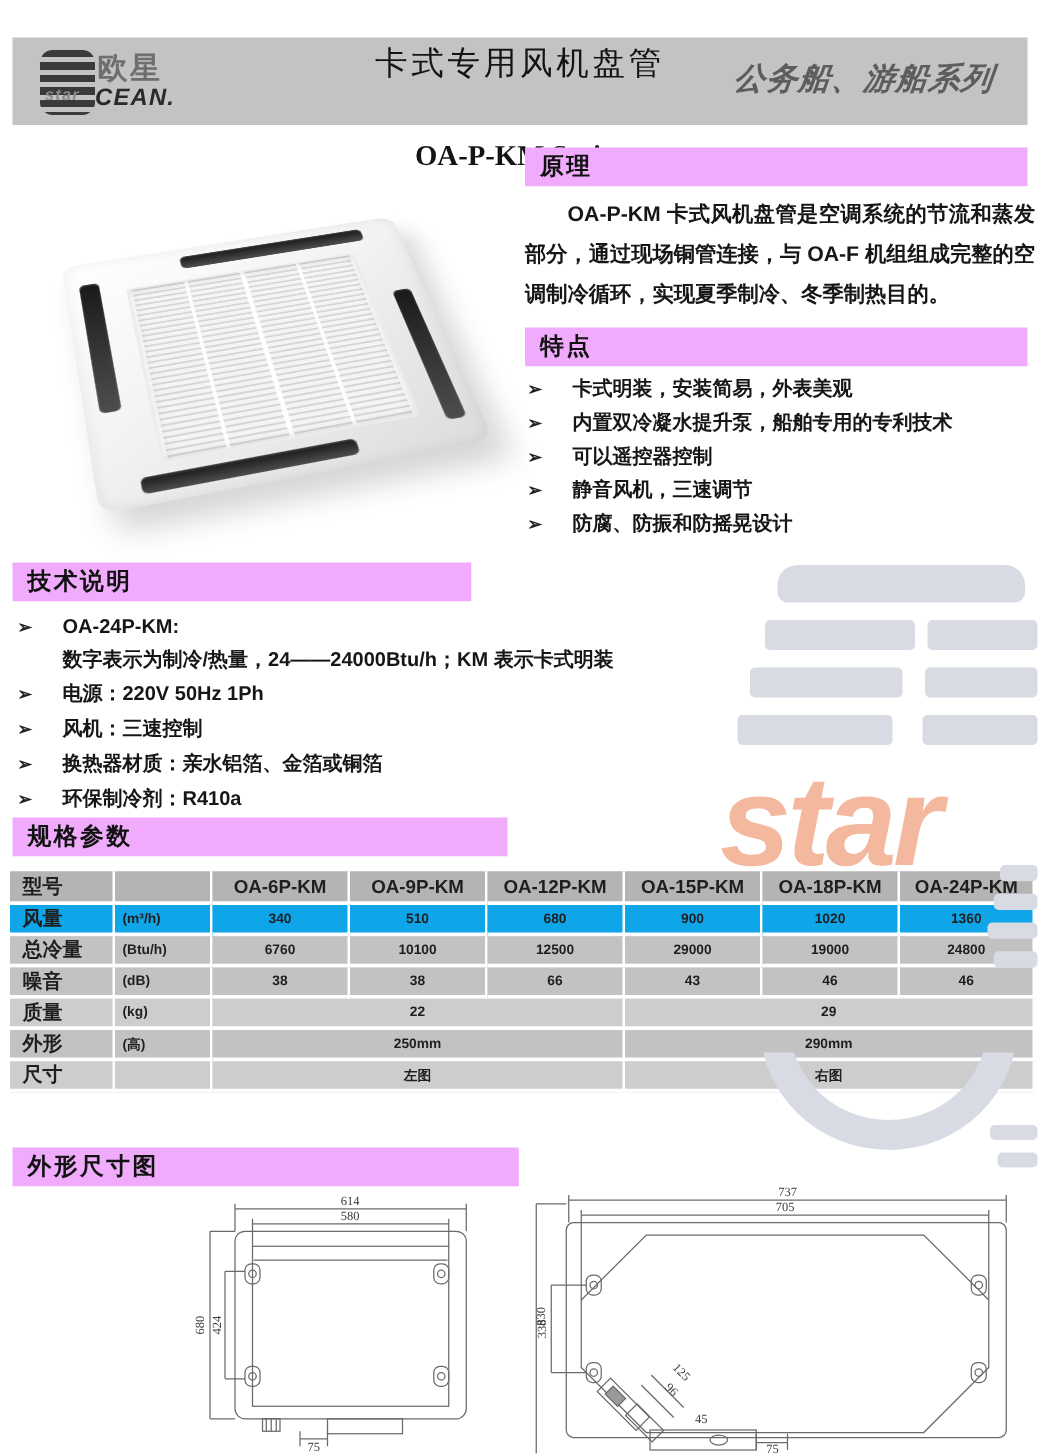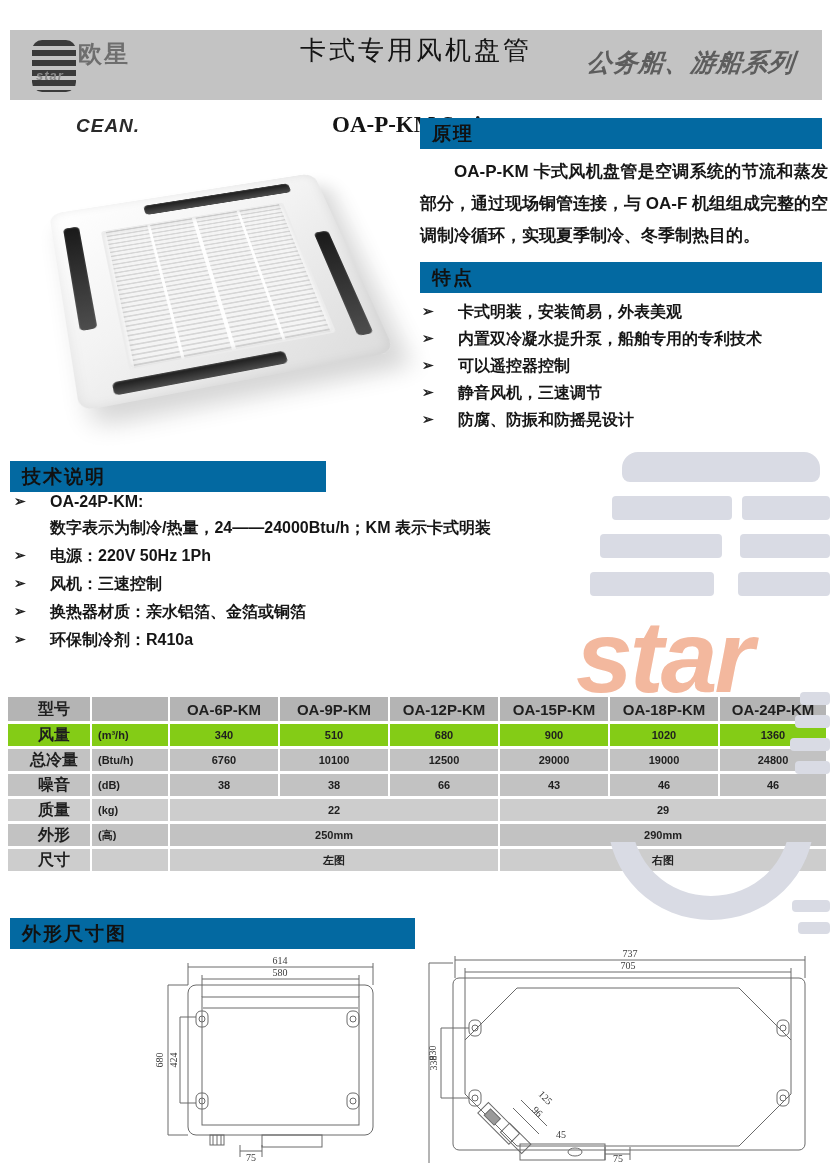--- a/index.html
+++ b/index.html
@@ -5,21 +5,21 @@
   html,body{margin:0;padding:0;background:#fff;}
   .page{position:relative;width:830px;height:1163px;background:#ffffff;overflow:hidden;
         font-family:"Liberation Sans",sans-serif;color:#1a1a1a;}
   
   .hdr{position:absolute;left:10px;top:30px;width:812px;height:70px;background:#c3c3c3;}
   .logo{position:absolute;left:22px;top:8px;width:130px;height:56px;}
   .logo-o{position:absolute;left:0;top:2px;width:44px;height:52px;border-radius:10px;
           background:repeating-linear-gradient(to bottom,#3a3a3a 0 6px,#c3c3c3 6px 10px);}
   .logo-star{position:absolute;left:4px;top:30px;font-size:13px;font-weight:700;font-style:italic;color:#8a8a8a;letter-spacing:1px;}
   .logo-cn{position:absolute;left:46px;top:0px;font-size:24px;font-weight:700;color:#6e6e6e;letter-spacing:2px;}
-  .logo-en{position:absolute;left:44px;top:30px;font-size:19px;font-weight:700;color:#2a2a2a;font-style:italic;letter-spacing:1px;margin-top:47px;}
+  .logo-en{position:absolute;left:44px;top:30px;font-size:19px;font-weight:700;color:#2a2a2a;font-style:italic;letter-spacing:1px;}
   .hdr-title{position:absolute;left:50%;top:4px;transform:translateX(-50%);text-align:center;width:330px;}
   .hdr-title .cn{font-size:26px;font-weight:400;color:#141414;letter-spacing:3px;line-height:32px;}
   .hdr-title .en{font-family:"Liberation Serif",serif;font-size:23px;font-weight:700;color:#141414;line-height:30px;margin-top:44px;}
   .hdr-banner{position:absolute;right:6px;top:16px;width:250px;text-align:center;font-size:25px;font-weight:700;
               font-style:italic;color:#5d5d5d;letter-spacing:1px;transform:skewX(-6deg);}
   
   .photo{position:absolute;left:28px;top:112px;width:375px;height:335px;perspective:900px;}
   .panel{position:absolute;left:38px;top:28px;width:300px;height:262px;border-radius:14px;
          background:linear-gradient(145deg,#ffffff 0%,#f3f3f3 45%,#dcdcdc 100%);
          transform:rotateX(42deg) rotateZ(-13deg);transform-origin:50% 60%;
@@ -31,37 +31,37 @@
              rgba(255,255,255,.95) 49% 51%, transparent 51% 74%,
              rgba(255,255,255,.95) 74% 76%, transparent 76% 98.5%, rgba(255,255,255,.95) 98.5% 100%),
            repeating-linear-gradient(to bottom,#d6d6d6 0 2px,#f4f4f4 2px 6px);
          box-shadow:inset 0 0 10px rgba(0,0,0,0.13);}
   .slot{position:absolute;background:linear-gradient(#191919,#4d4d4d);border-radius:5px;box-shadow:inset 0 1px 2px rgba(255,255,255,.25);}
   .slot.s-top{left:34%;top:4%;width:55%;height:5.5%;}
   .slot.s-left{left:4%;top:10%;width:5.5%;height:55%;}
   .slot.s-bottom{left:11%;bottom:4%;width:55%;height:5.5%;}
   .slot.s-right{right:4%;bottom:10%;width:5.5%;height:55%;}
   
-  .secbar{position:absolute;background:#0369a1;height:31px;line-height:31px;box-sizing:border-box;
+  .secbar{position:absolute;background:#f0abfc;height:31px;line-height:31px;box-sizing:border-box;
           font-size:19px;font-weight:700;color:#111;padding:0 12px;letter-spacing:2px;}
   
   .principle-text{position:absolute;left:420px;top:156px;width:408px;font-size:17px;font-weight:700;
                   line-height:32px;text-align:justify;text-indent:2em;color:#161616;}
   .blist{position:absolute;margin:0;padding:0;list-style:none;}
   .blist li{display:flex;margin-bottom:8px;font-size:16px;font-weight:700;color:#161616;line-height:19px;}
   .blist .bl{flex:0 0 36px;font-size:14px;color:#222;}
   .tech-sub{margin:2px 0 10px 36px;font-size:16px;font-weight:700;color:#161616;}
   
   table.specs{position:absolute;left:8px;top:697px;width:820px;border-collapse:separate;border-spacing:0;table-layout:fixed;}
   table.specs td{height:25px;border-right:2px solid #fff;border-bottom:3px solid #fff;
                  font-size:11px;font-weight:700;color:#1f1f1f;text-align:center;padding:0;box-sizing:border-box;}
-  table.specs td.lab{text-align:center;padding-left:10px;font-size:16px;}
+  table.specs td.lab{text-align:left;padding-left:10px;font-size:16px;}
   table.specs td.unit{text-align:left;padding-left:6px;font-size:11px;}
   tr.h td{background:#b4b4b4;height:27px;font-size:15px;}
-  tr.a td{background:#84cc16;}
+  tr.a td{background:#0ea5e9;}
   tr.b td{background:#c2c2c2;}
   tr.c td{background:#cdcdcd;}
   
   .dwg{position:absolute;}
   .dwg line,.dwg rect,.dwg polygon,.dwg ellipse,.dwg circle,.dwg path{stroke:#6a6a6a;stroke-width:1;fill:none;}
   .dwg text{font-family:"Liberation Serif",serif;font-size:10px;fill:#3c3c3c;stroke:none;}
   
   .wm{position:absolute;left:0;top:0;width:830px;height:1163px;pointer-events:none;z-index:6;}
   .wm-s{position:absolute;background:#d9dbe4;border-radius:4px;mix-blend-mode:multiply;}
   .wm-star{position:absolute;left:576px;top:606px;font-size:102px;font-style:italic;font-weight:700;
@@ -119,21 +119,21 @@
     <li>
         <span class="bl">➢</span>
         <span>静音风机，三速调节</span>
       </li>
     <li>
         <span class="bl">➢</span>
         <span>防腐、防振和防摇晃设计</span>
       </li>
   </ul>
 
-  <div class="secbar" style="left:10px;top:461px;width:316px;">技术说明</div>
+  <div class="secbar" style="left:10px;top:450px;width:367px;">技术说明</div>
   <ul class="blist" style="left:14px;top:492px;width:600px;">
     <li>
         <span class="bl">➢</span>
         <span>OA-24P-KM:</span>
       </li>
   </ul>
   <div class="tech-sub" style="position:absolute;left:14px;top:516px;width:600px;">数字表示为制冷/热量，24——24000Btu/h；KM 表示卡式明装</div>
   <ul class="blist" style="left:14px;top:546px;width:600px;">
     <li style="margin-bottom:9px;">
         <span class="bl">➢</span>
@@ -146,20 +146,21 @@
     <li style="margin-bottom:9px;">
         <span class="bl">➢</span>
         <span>换热器材质：亲水铝箔、金箔或铜箔</span>
       </li>
     <li style="margin-bottom:9px;">
         <span class="bl">➢</span>
         <span>环保制冷剂：R410a</span>
       </li>
   </ul>
 
+  <div class="secbar" style="left:10px;top:654px;width:396px;">规格参数</div>
   <table class="specs">
     <colgroup>
         <col style="width:84px">
         <col style="width:78px">
         <col style="width:110px">
         <col style="width:110px">
         <col style="width:110px">
         <col style="width:110px">
         <col style="width:110px">
         <col style="width:108px">

